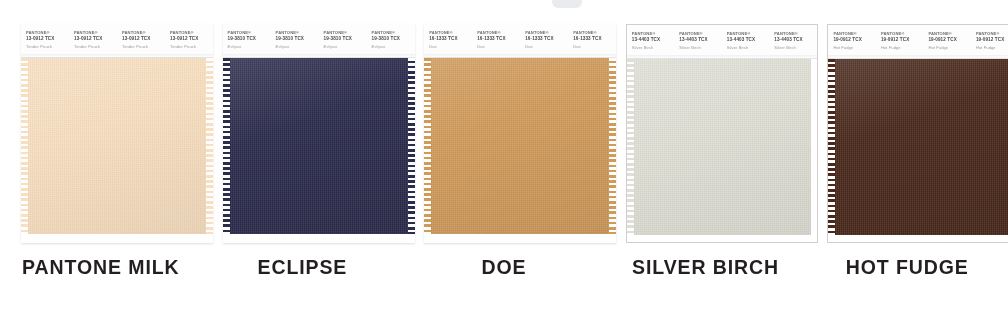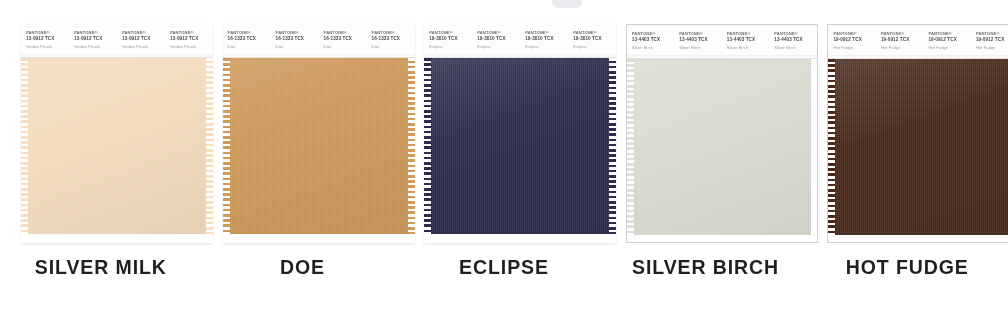--- a/index.html
+++ b/index.html
@@ -233,21 +233,58 @@
           <div class="fabric" style="background: rgb(248, 223, 192);"></div>
           <div class="pink-edge left">
             <div class="teeth" style="background: rgb(248, 223, 192);"></div>
           </div>
           <div class="pink-edge right">
             <div class="teeth" style="background: rgb(248, 223, 192);"></div>
           </div>
           <div class="fabric-bottom-gap"></div>
         </div>
       </div>
-      <div class="color-name">SILVER MILK</div>
+      <div class="color-name">PANTONE MILK</div>
+    </div>
+    <div class="swatch-cell">
+      <div class="card shadowed">
+        <div class="card-header">
+          <div class="label-col">
+            <div class="lab-brand">PANTONE®</div>
+            <div class="lab-code">19-3810 TCX</div>
+            <div class="lab-name">Eclipse</div>
+          </div>
+          <div class="label-col">
+            <div class="lab-brand">PANTONE®</div>
+            <div class="lab-code">19-3810 TCX</div>
+            <div class="lab-name">Eclipse</div>
+          </div>
+          <div class="label-col">
+            <div class="lab-brand">PANTONE®</div>
+            <div class="lab-code">19-3810 TCX</div>
+            <div class="lab-name">Eclipse</div>
+          </div>
+          <div class="label-col">
+            <div class="lab-brand">PANTONE®</div>
+            <div class="lab-code">19-3810 TCX</div>
+            <div class="lab-name">Eclipse</div>
+          </div>
+        </div>
+        <div class="fabric-wrap">
+          <div class="fabric" style="background: rgb(44, 44, 77);"></div>
+          <div class="pink-edge left">
+            <div class="teeth" style="background: rgb(44, 44, 77);"></div>
+          </div>
+          <div class="pink-edge right">
+            <div class="teeth" style="background: rgb(44, 44, 77);"></div>
+          </div>
+          <div class="fabric-bottom-gap"></div>
+        </div>
+      </div>
+      <div class="color-name">ECLIPSE</div>
     </div>
     <div class="swatch-cell">
       <div class="card shadowed">
         <div class="card-header">
           <div class="label-col">
             <div class="lab-brand">PANTONE®</div>
             <div class="lab-code">16-1333 TCX</div>
             <div class="lab-name">Doe</div>
           </div>
           <div class="label-col">
@@ -273,57 +310,20 @@
           </div>
           <div class="pink-edge right">
             <div class="teeth" style="background: rgb(208, 154, 91);"></div>
           </div>
           <div class="fabric-bottom-gap"></div>
         </div>
       </div>
       <div class="color-name">DOE</div>
     </div>
     <div class="swatch-cell">
-      <div class="card shadowed">
-        <div class="card-header">
-          <div class="label-col">
-            <div class="lab-brand">PANTONE®</div>
-            <div class="lab-code">19-3810 TCX</div>
-            <div class="lab-name">Eclipse</div>
-          </div>
-          <div class="label-col">
-            <div class="lab-brand">PANTONE®</div>
-            <div class="lab-code">19-3810 TCX</div>
-            <div class="lab-name">Eclipse</div>
-          </div>
-          <div class="label-col">
-            <div class="lab-brand">PANTONE®</div>
-            <div class="lab-code">19-3810 TCX</div>
-            <div class="lab-name">Eclipse</div>
-          </div>
-          <div class="label-col">
-            <div class="lab-brand">PANTONE®</div>
-            <div class="lab-code">19-3810 TCX</div>
-            <div class="lab-name">Eclipse</div>
-          </div>
-        </div>
-        <div class="fabric-wrap">
-          <div class="fabric" style="background: rgb(44, 44, 77);"></div>
-          <div class="pink-edge left">
-            <div class="teeth" style="background: rgb(44, 44, 77);"></div>
-          </div>
-          <div class="pink-edge right">
-            <div class="teeth" style="background: rgb(44, 44, 77);"></div>
-          </div>
-          <div class="fabric-bottom-gap"></div>
-        </div>
-      </div>
-      <div class="color-name">ECLIPSE</div>
-    </div>
-    <div class="swatch-cell">
       <div class="card bordered">
         <div class="card-header">
           <div class="label-col">
             <div class="lab-brand">PANTONE®</div>
             <div class="lab-code">13-4403 TCX</div>
             <div class="lab-name">Silver Birch</div>
           </div>
           <div class="label-col">
             <div class="lab-brand">PANTONE®</div>
             <div class="lab-code">13-4403 TCX</div>

